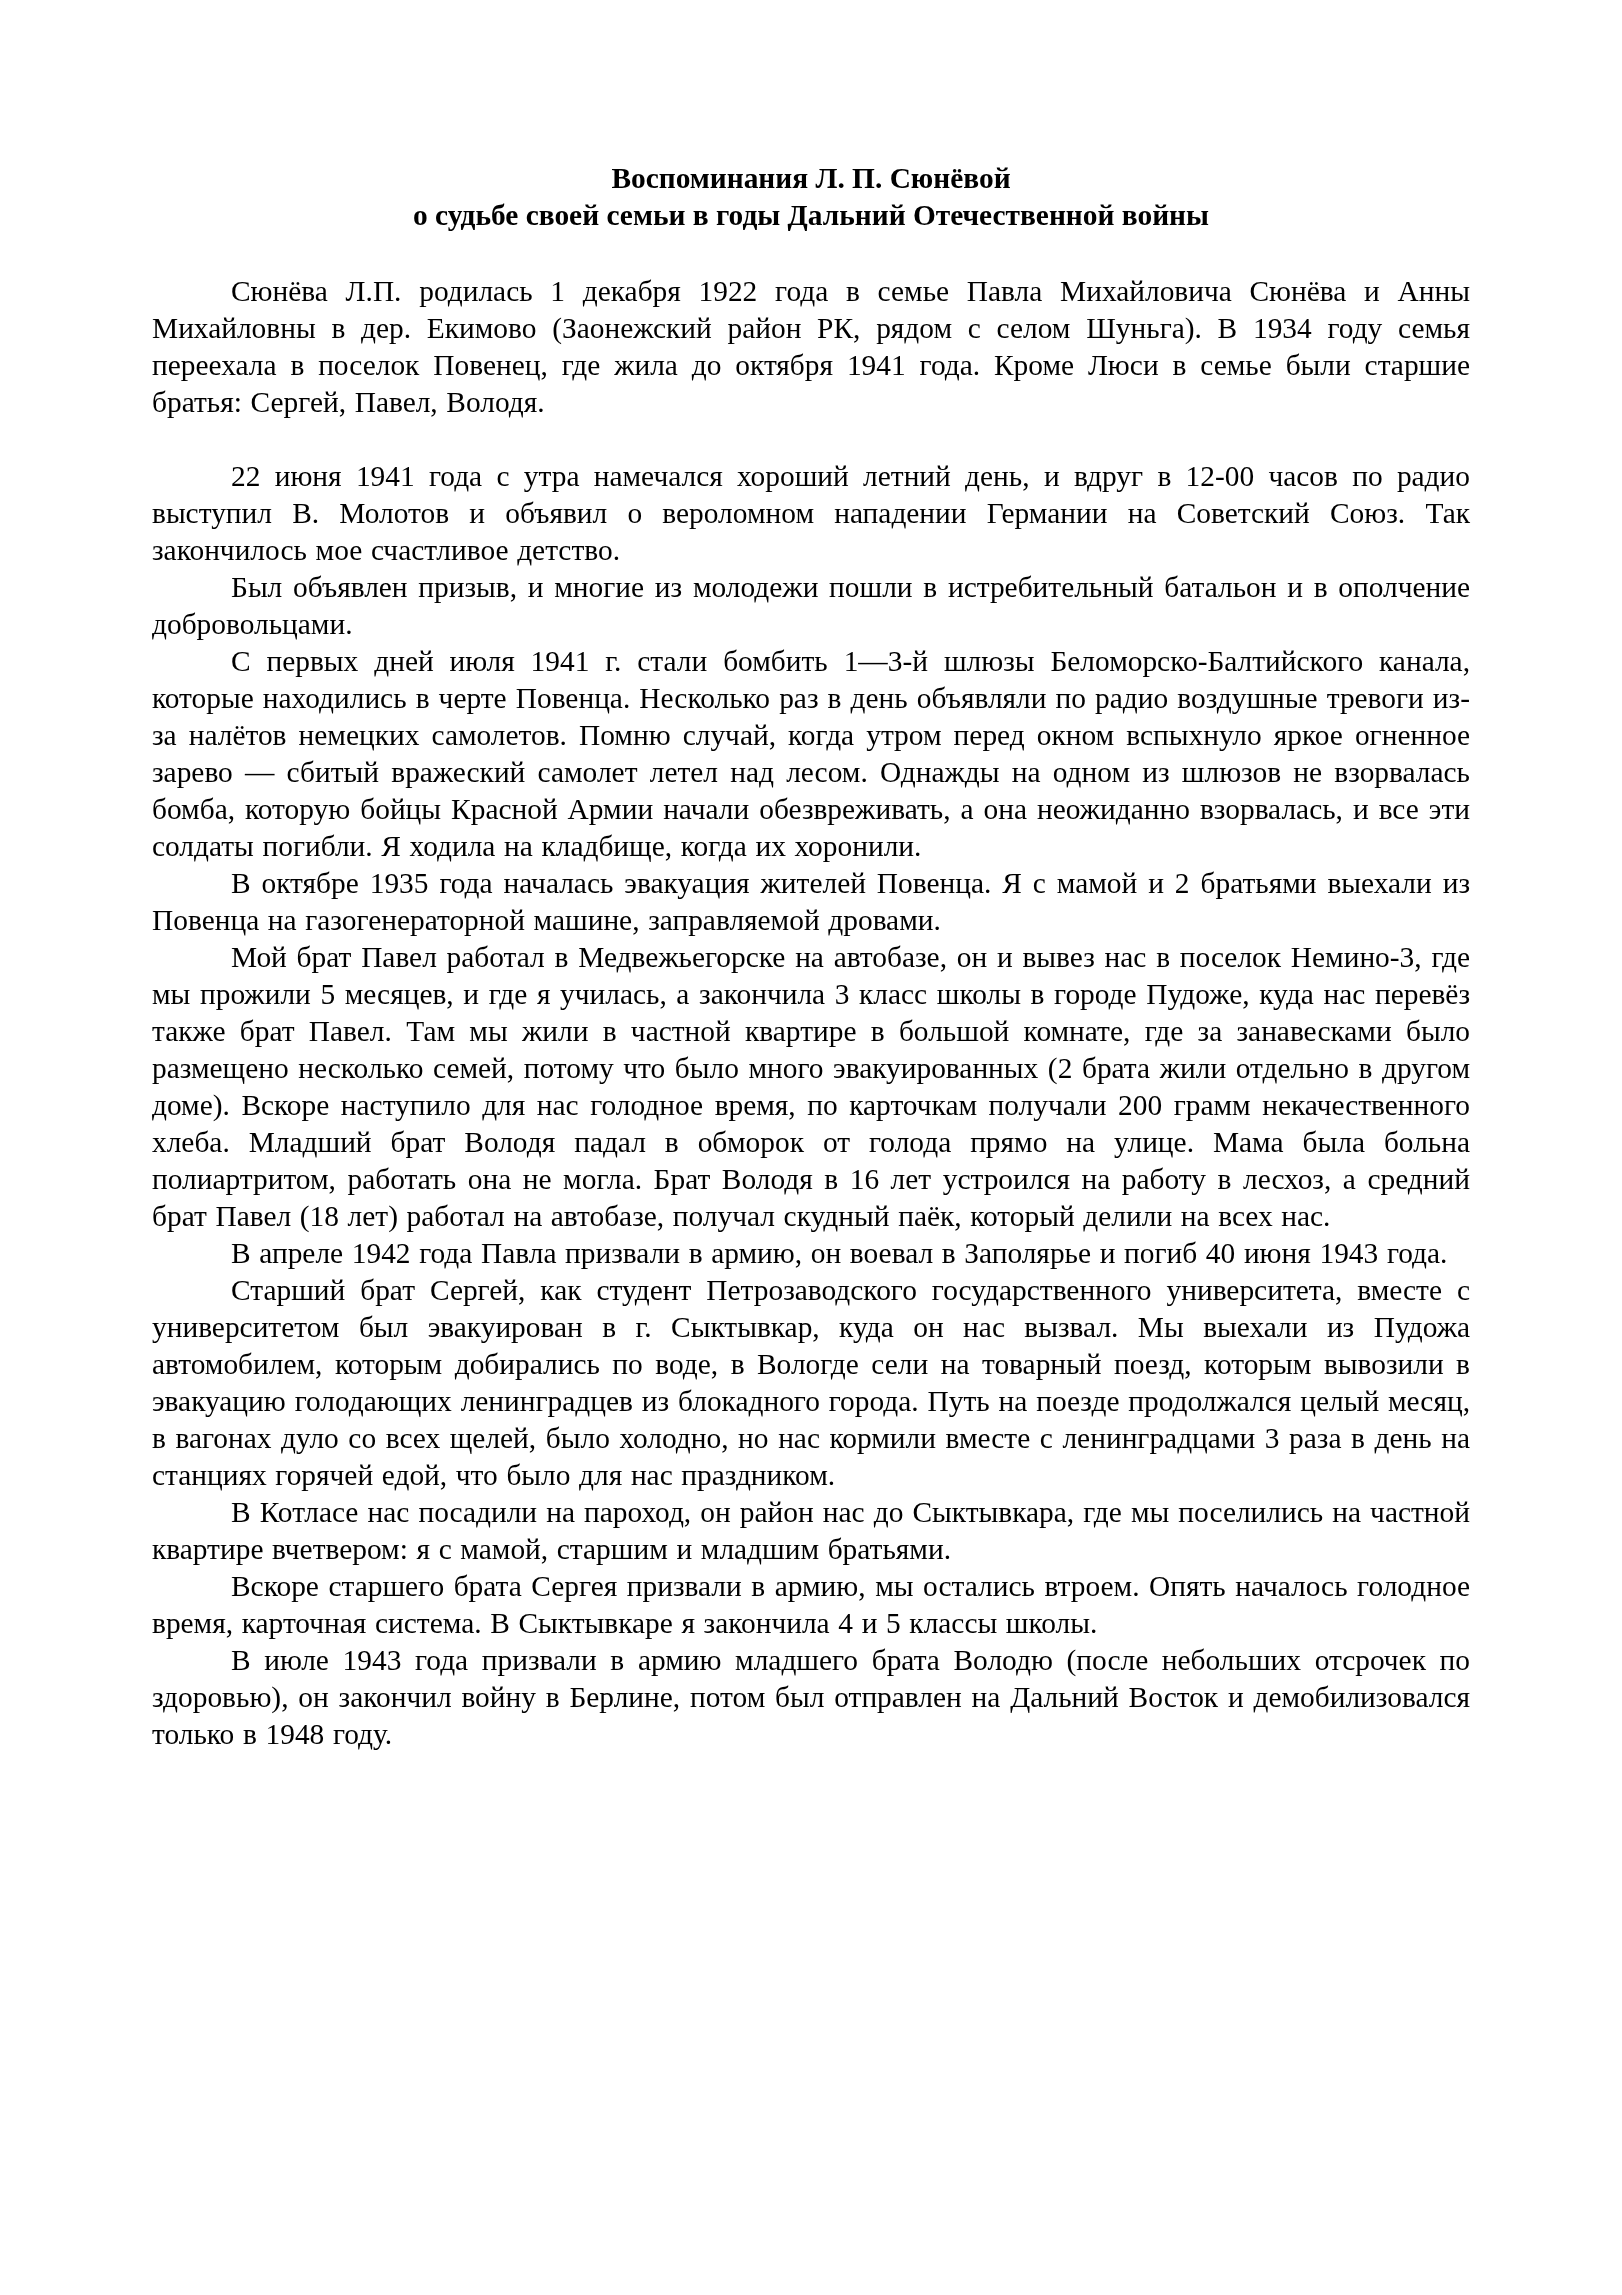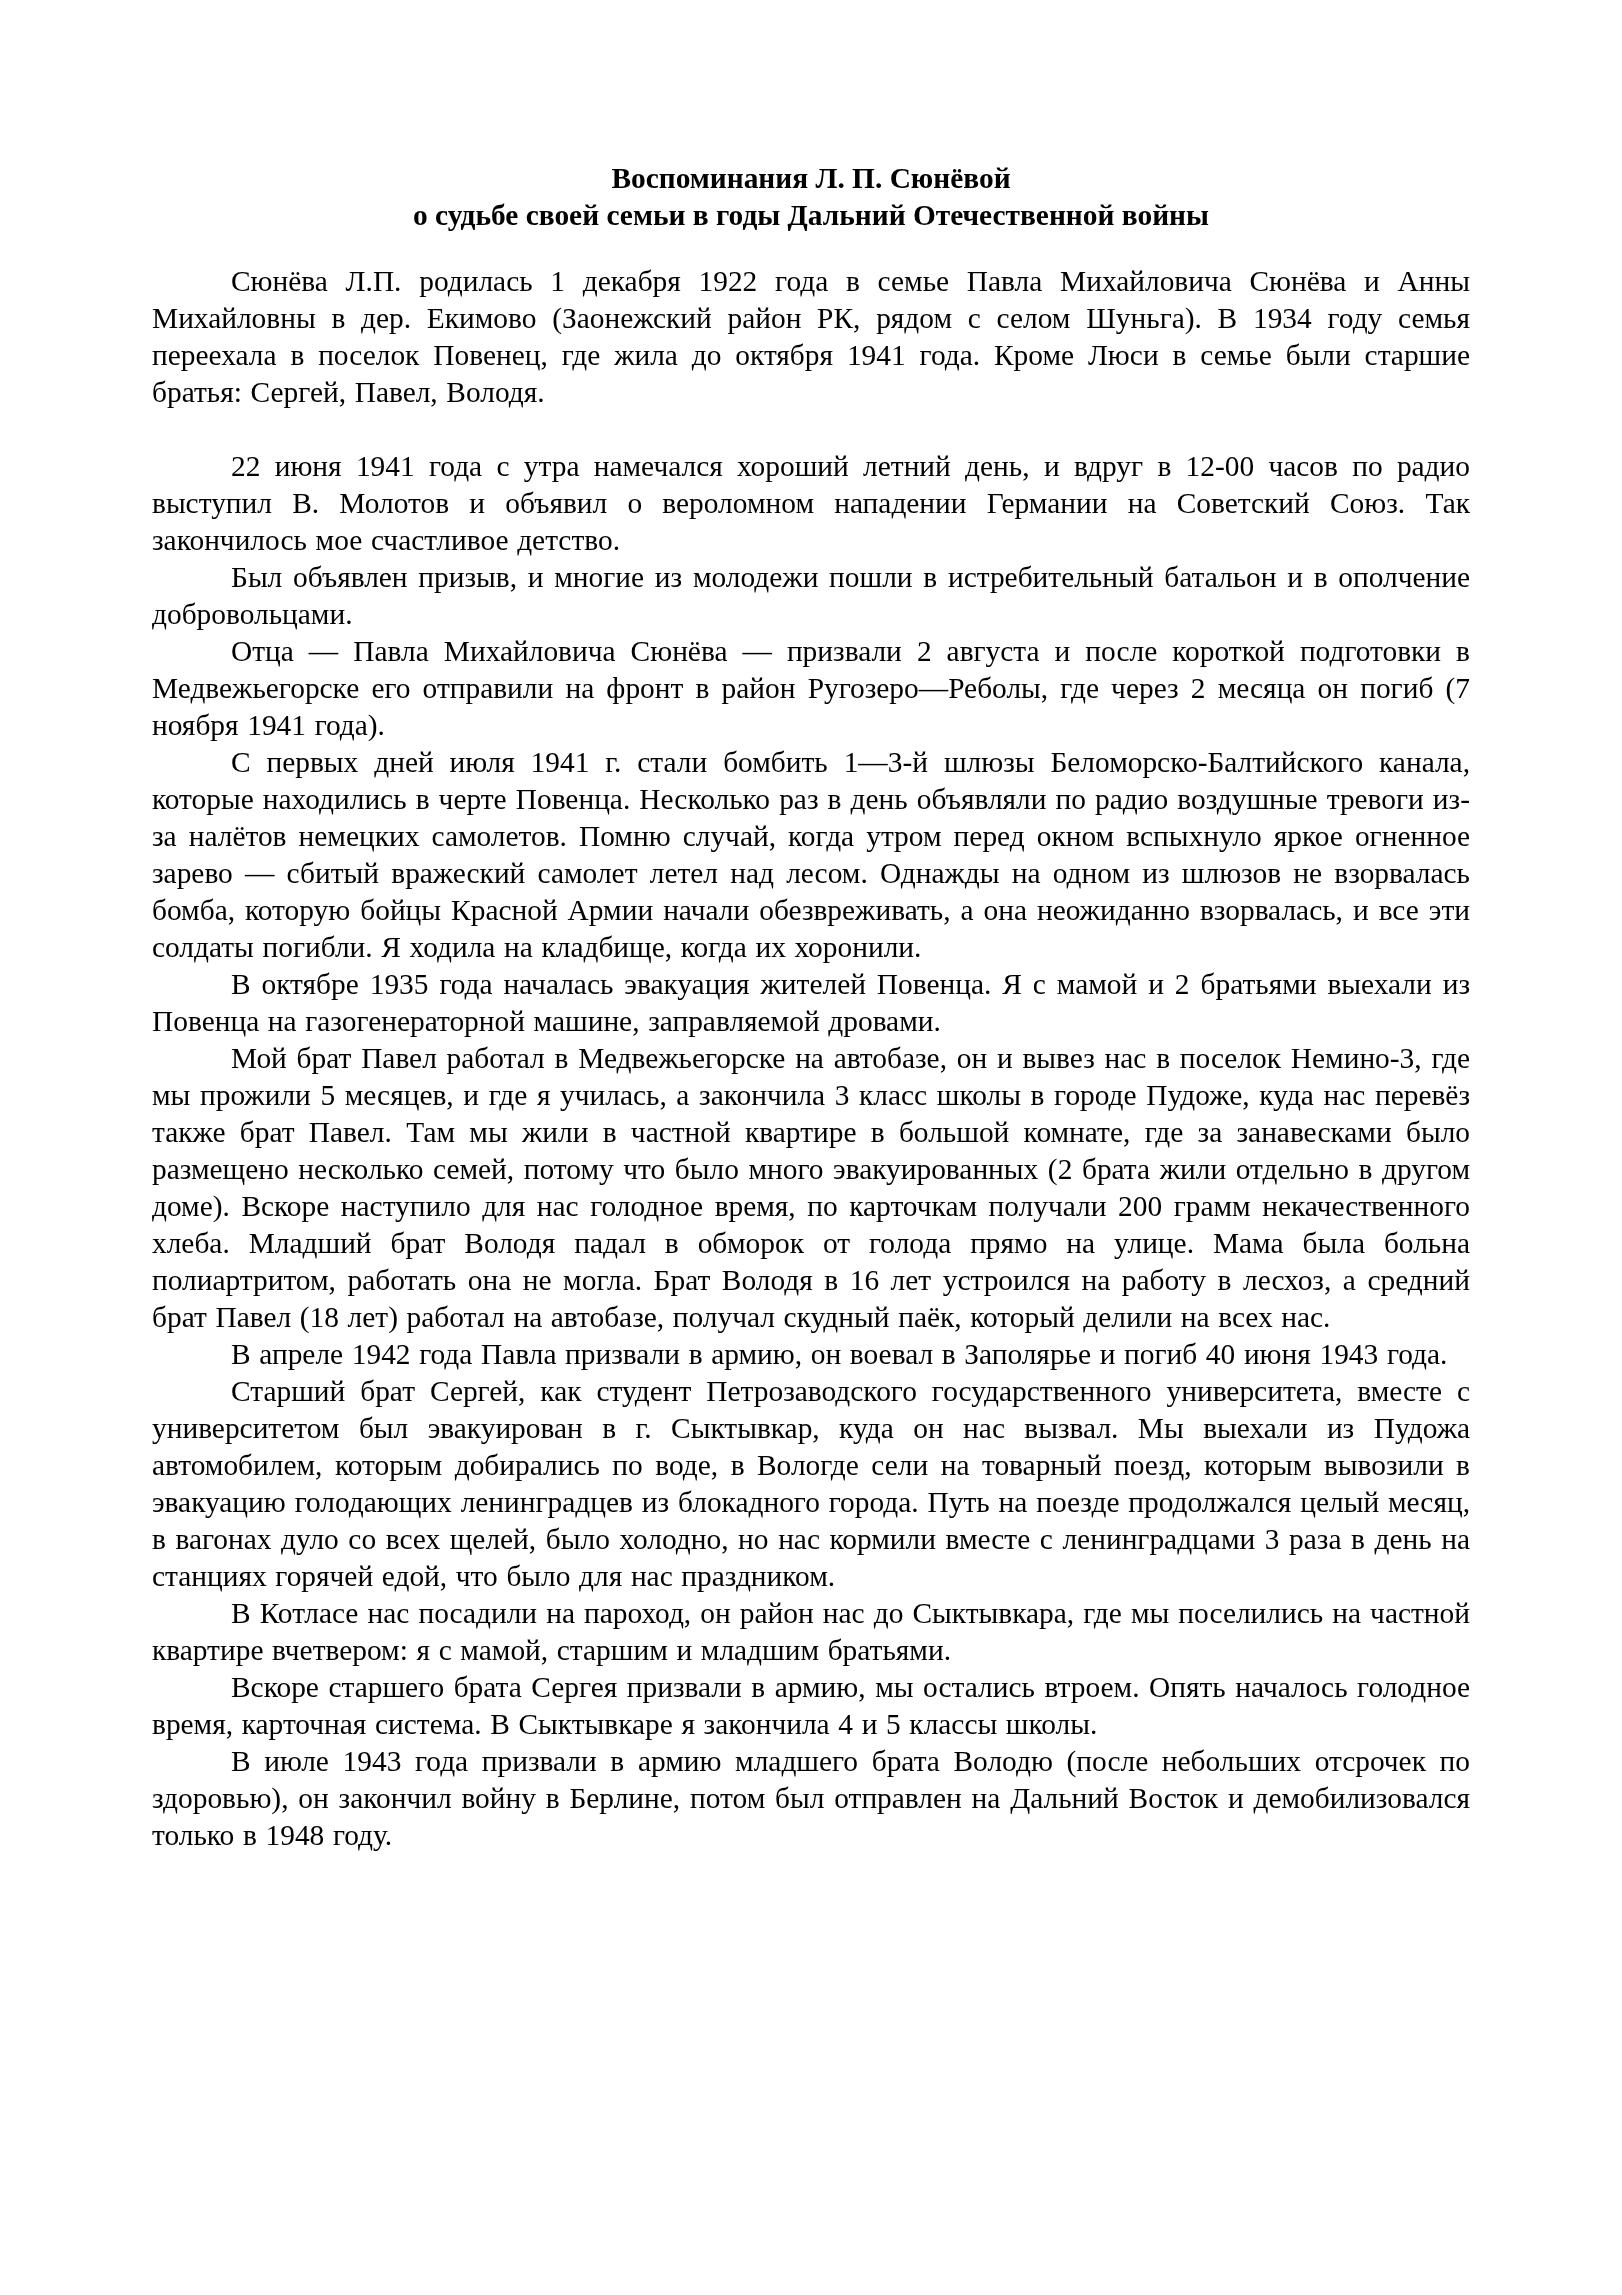--- a/index.html
+++ b/index.html
@@ -22,21 +22,21 @@
     position: absolute;
     left: 152px;
     top: 160px;
     width: 1318px;
     font-size: 29.4px;
     line-height: 37px;
   }
   .doc-title {
     text-align: center;
     font-weight: bold;
-    margin: 0 0 29px 0;
+    margin: 0 0 39px 0;
   }
   .doc-title .title-line {
     text-align: center;
   }
   p.para {
     margin: 0;
     text-align: justify;
     text-indent: 79px;
     word-spacing: 1.3px;
   }
@@ -51,21 +51,20 @@
   <div class="content">
 
     <div class="doc-title">
       <div class="title-line">Воспоминания Л. П. Сюнёвой</div>
       <div class="title-line">о судьбе своей семьи в годы Дальний Отечественной войны</div>
     </div>
 
     <p class="para gap-after">Сюнёва Л.П. родилась 1 декабря 1922 года в семье Павла Михайловича Сюнёва и Анны Михайловны в дер. Екимово (Заонежский район РК, рядом с селом Шуньга). В 1934 году семья переехала в поселок Повенец, где жила до октября 1941 года. Кроме Люси в семье были старшие братья: Сергей, Павел, Володя.</p>
     <p class="para">22 июня 1941 года с утра намечался хороший летний день, и вдруг в 12-00 часов по радио выступил В. Молотов и объявил о вероломном нападении Германии на Советский Союз. Так закончилось мое счастливое детство.</p>
     <p class="para">Был объявлен призыв, и многие из молодежи пошли в истребительный батальон и в ополчение добровольцами.</p>
-    <p class="para">Отца — Павла Михайловича Сюнёва — призвали 2 августа и после короткой подготовки в Медвежьегорске его отправили на фронт в район Ругозеро—Реболы, где через 2 месяца он погиб (7 ноября 1941 года).</p>
     <p class="para">С первых дней июля 1941 г. стали бомбить 1—3-й шлюзы Беломорско-Балтийского канала, которые находились в черте Повенца. Несколько раз в день объявляли по радио воздушные тревоги из-за налётов немецких самолетов. Помню случай, когда утром перед окном вспыхнуло яркое огненное зарево — сбитый вражеский самолет летел над лесом. Однажды на одном из шлюзов не взорвалась бомба, которую бойцы Красной Армии начали обезвреживать, а она неожиданно взорвалась, и все эти солдаты погибли. Я ходила на кладбище, когда их хоронили.</p>
     <p class="para">В октябре 1935 года началась эвакуация жителей Повенца. Я с мамой и 2 братьями выехали из Повенца на газогенераторной машине, заправляемой дровами.</p>
     <p class="para">Мой брат Павел работал в Медвежьегорске на автобазе, он и вывез нас в поселок Немино-3, где мы прожили 5 месяцев, и где я училась, а закончила 3 класс школы в городе Пудоже, куда нас перевёз также брат Павел. Там мы жили в частной квартире в большой комнате, где за занавесками было размещено несколько семей, потому что было много эвакуированных (2 брата жили отдельно в другом доме). Вскоре наступило для нас голодное время, по карточкам получали 200 грамм некачественного хлеба. Младший брат Володя падал в обморок от голода прямо на улице. Мама была больна полиартритом, работать она не могла. Брат Володя в 16 лет устроился на работу в лесхоз, а средний брат Павел (18 лет) работал на автобазе, получал скудный паёк, который делили на всех нас.</p>
     <p class="para">В апреле 1942 года Павла призвали в армию, он воевал в Заполярье и погиб 40 июня 1943 года.</p>
     <p class="para">Старший брат Сергей, как студент Петрозаводского государственного университета, вместе с университетом был эвакуирован в г. Сыктывкар, куда он нас вызвал. Мы выехали из Пудожа автомобилем, которым добирались по воде, в Вологде сели на товарный поезд, которым вывозили в эвакуацию голодающих ленинградцев из блокадного города. Путь на поезде продолжался целый месяц, в вагонах дуло со всех щелей, было холодно, но нас кормили вместе с ленинградцами 3 раза в день на станциях горячей едой, что было для нас праздником.</p>
     <p class="para">В Котласе нас посадили на пароход, он район нас до Сыктывкара, где мы поселились на частной квартире вчетвером: я с мамой, старшим и младшим братьями.</p>
     <p class="para">Вскоре старшего брата Сергея призвали в армию, мы остались втроем. Опять началось голодное время, карточная система. В Сыктывкаре я закончила 4 и 5 классы школы.</p>
     <p class="para">В июле 1943 года призвали в армию младшего брата Володю (после небольших отсрочек по здоровью), он закончил войну в Берлине, потом был отправлен на Дальний Восток и демобилизовался только в 1948 году.</p>
 
   </div>

